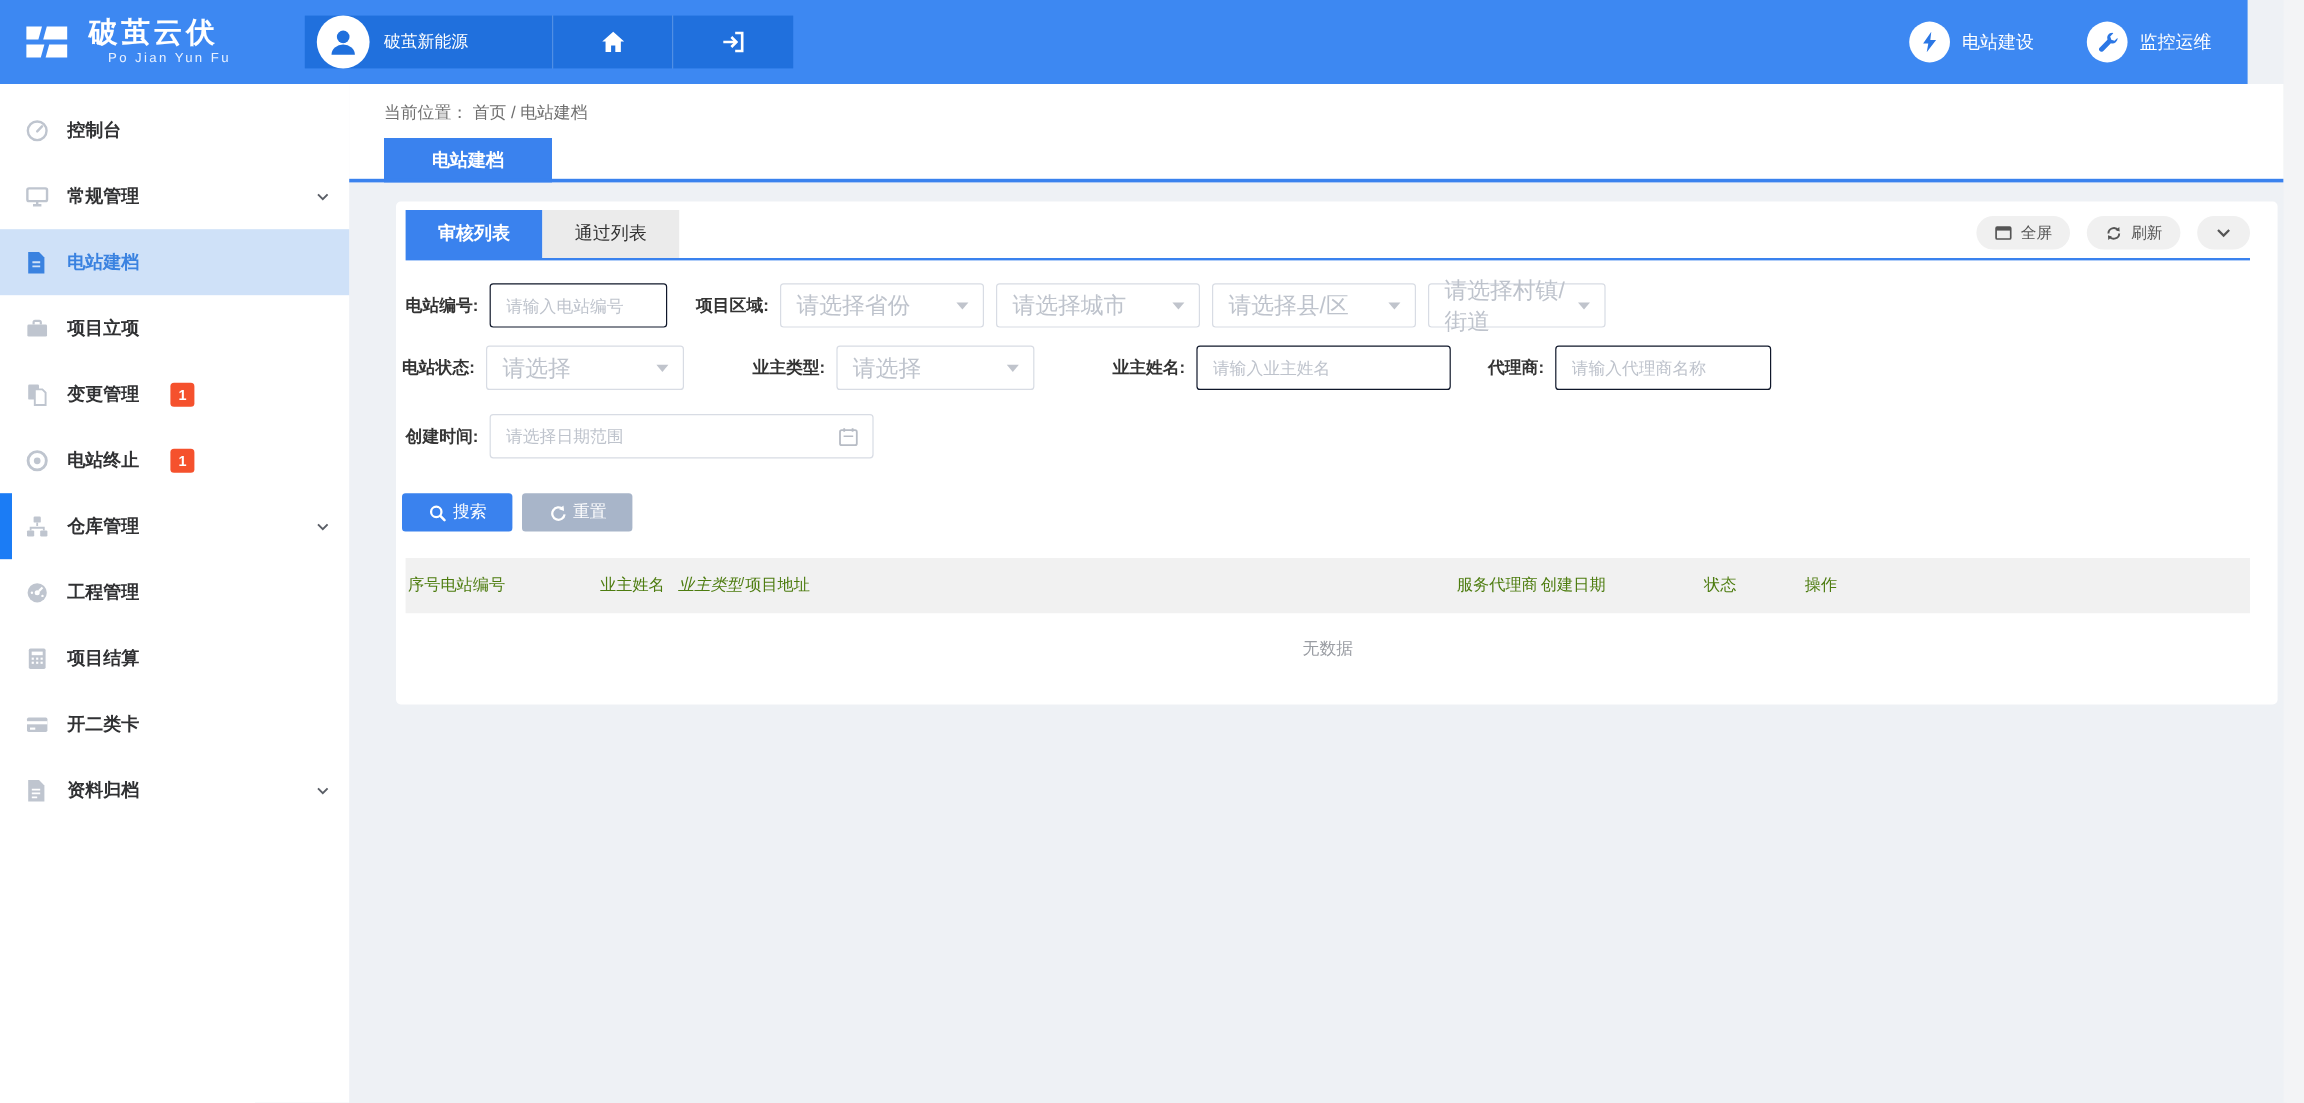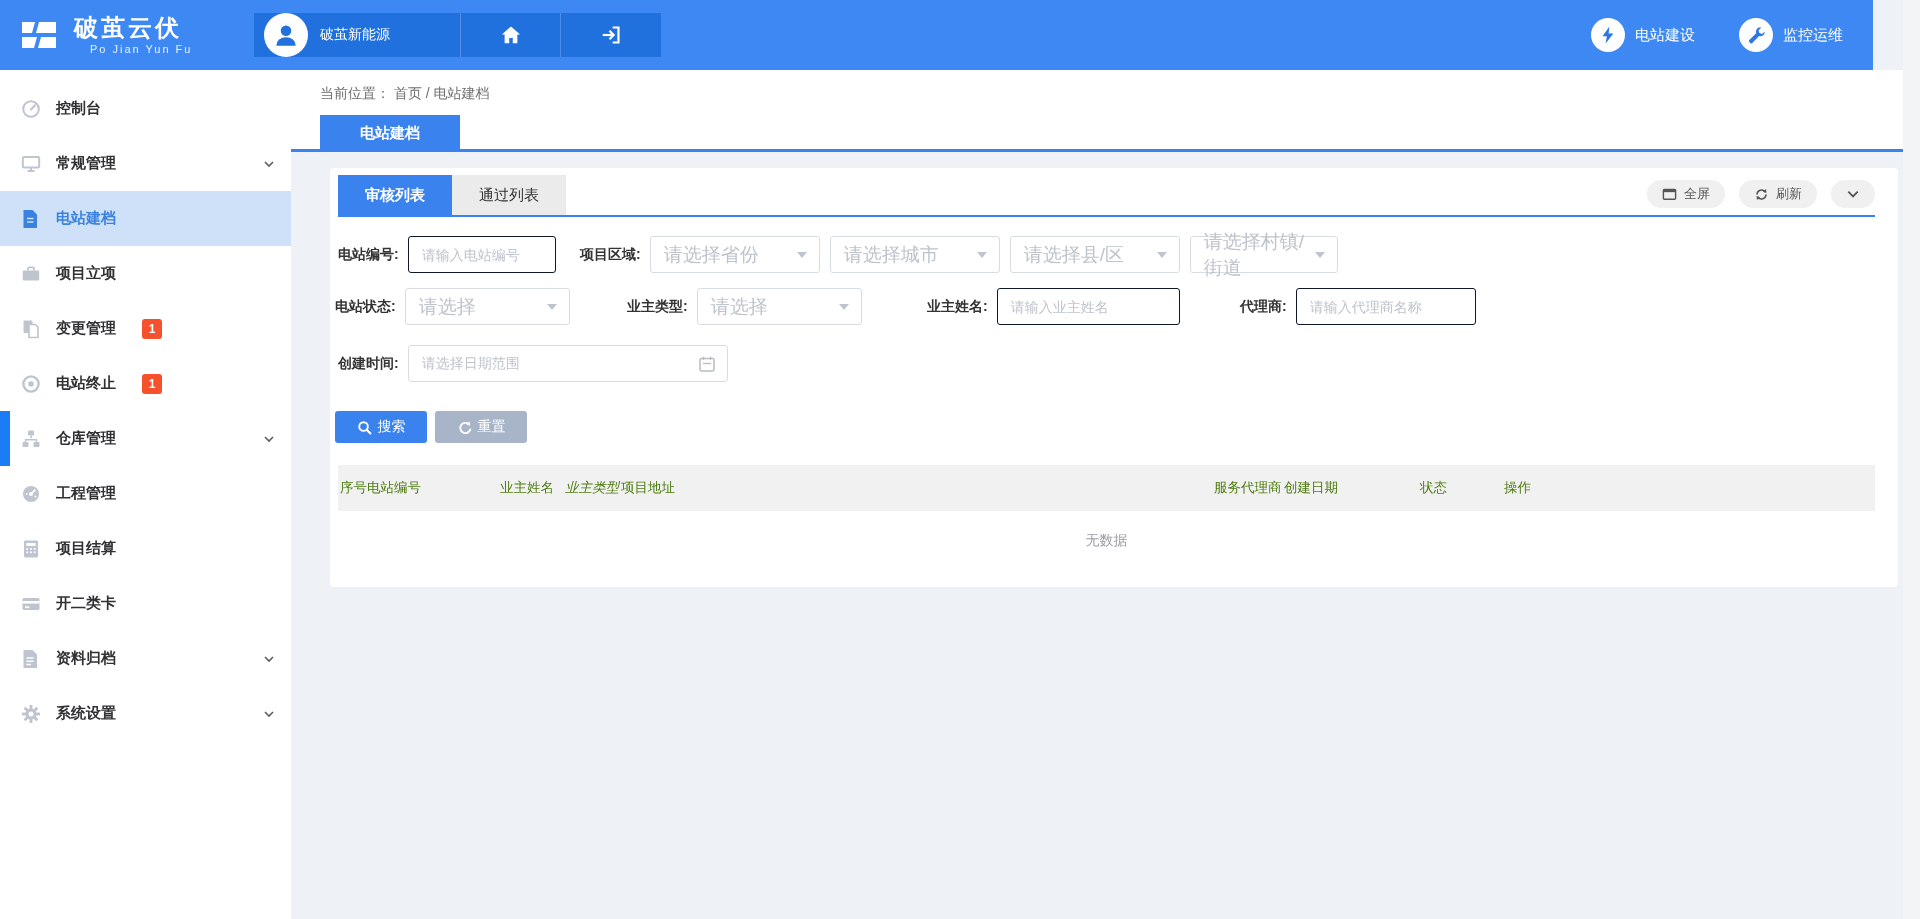--- a/index.html
+++ b/index.html
@@ -270,40 +270,20 @@
         </svg>
     </span>
     <span>资料归档</span>
     <span class="schev">
       <svg width="12" height="12" viewBox="0 0 12 12">
           <path d="M2 4 L6 8 L10 4" fill="none" stroke="currentColor" stroke-width="1.6"></path>
         </svg>
     </span>
   </div>
 
-  <div class="side-item">
-    <span class="sicon">
-      <svg width="20" height="20" viewBox="0 0 20 20">
-          <g fill="currentColor">
-            <rect x="8.6" y="1" width="2.8" height="18"></rect>
-            <rect x="8.6" y="1" width="2.8" height="18" transform="rotate(45 10 10)"></rect>
-            <rect x="8.6" y="1" width="2.8" height="18" transform="rotate(90 10 10)"></rect>
-            <rect x="8.6" y="1" width="2.8" height="18" transform="rotate(135 10 10)"></rect>
-            <circle cx="10" cy="10" r="5.6"></circle>
-          </g>
-          <circle cx="10" cy="10" r="2.5" fill="#fff"></circle>
-        </svg>
-    </span>
-    <span>系统设置</span>
-    <span class="schev">
-      <svg width="12" height="12" viewBox="0 0 12 12">
-          <path d="M2 4 L6 8 L10 4" fill="none" stroke="currentColor" stroke-width="1.6"></path>
-        </svg>
-    </span>
-  </div>
 
   <div class="side-thumb"></div>
 </div>
 
 <div class="crumbbar">
   <div class="crumb">
     <span>当前位置：</span>
     <span>首页 / 电站建档</span>
   </div>
   <div class="page-tab">电站建档</div>
@@ -377,21 +357,21 @@
   </div>
   <div class="fgroup" style="left:297px; top:120px;">
     <span class="flabel">业主类型:</span>
     <div class="sel" style="width:165px;">
         <span>请选择</span>
         <i class="caret"></i>
       </div>
   </div>
   <div class="fgroup" style="left:597px; top:120px;">
     <span class="flabel">业主姓名:</span>
-    <input class="inp" style="width: 183px;" placeholder="请输入业主姓名">
+    <input class="inp" style="width: 212px;" placeholder="请输入业主姓名">
   </div>
   <div class="fgroup" style="left:910px; top:120px;">
     <span class="flabel">代理商:</span>
     <input class="inp" style="width: 180px;" placeholder="请输入代理商名称">
   </div>
 
   <div class="fgroup" style="left:8px; top:177px;">
     <span class="flabel">创建时间:</span>
     <div class="datebox">
       <span>请选择日期范围</span>

